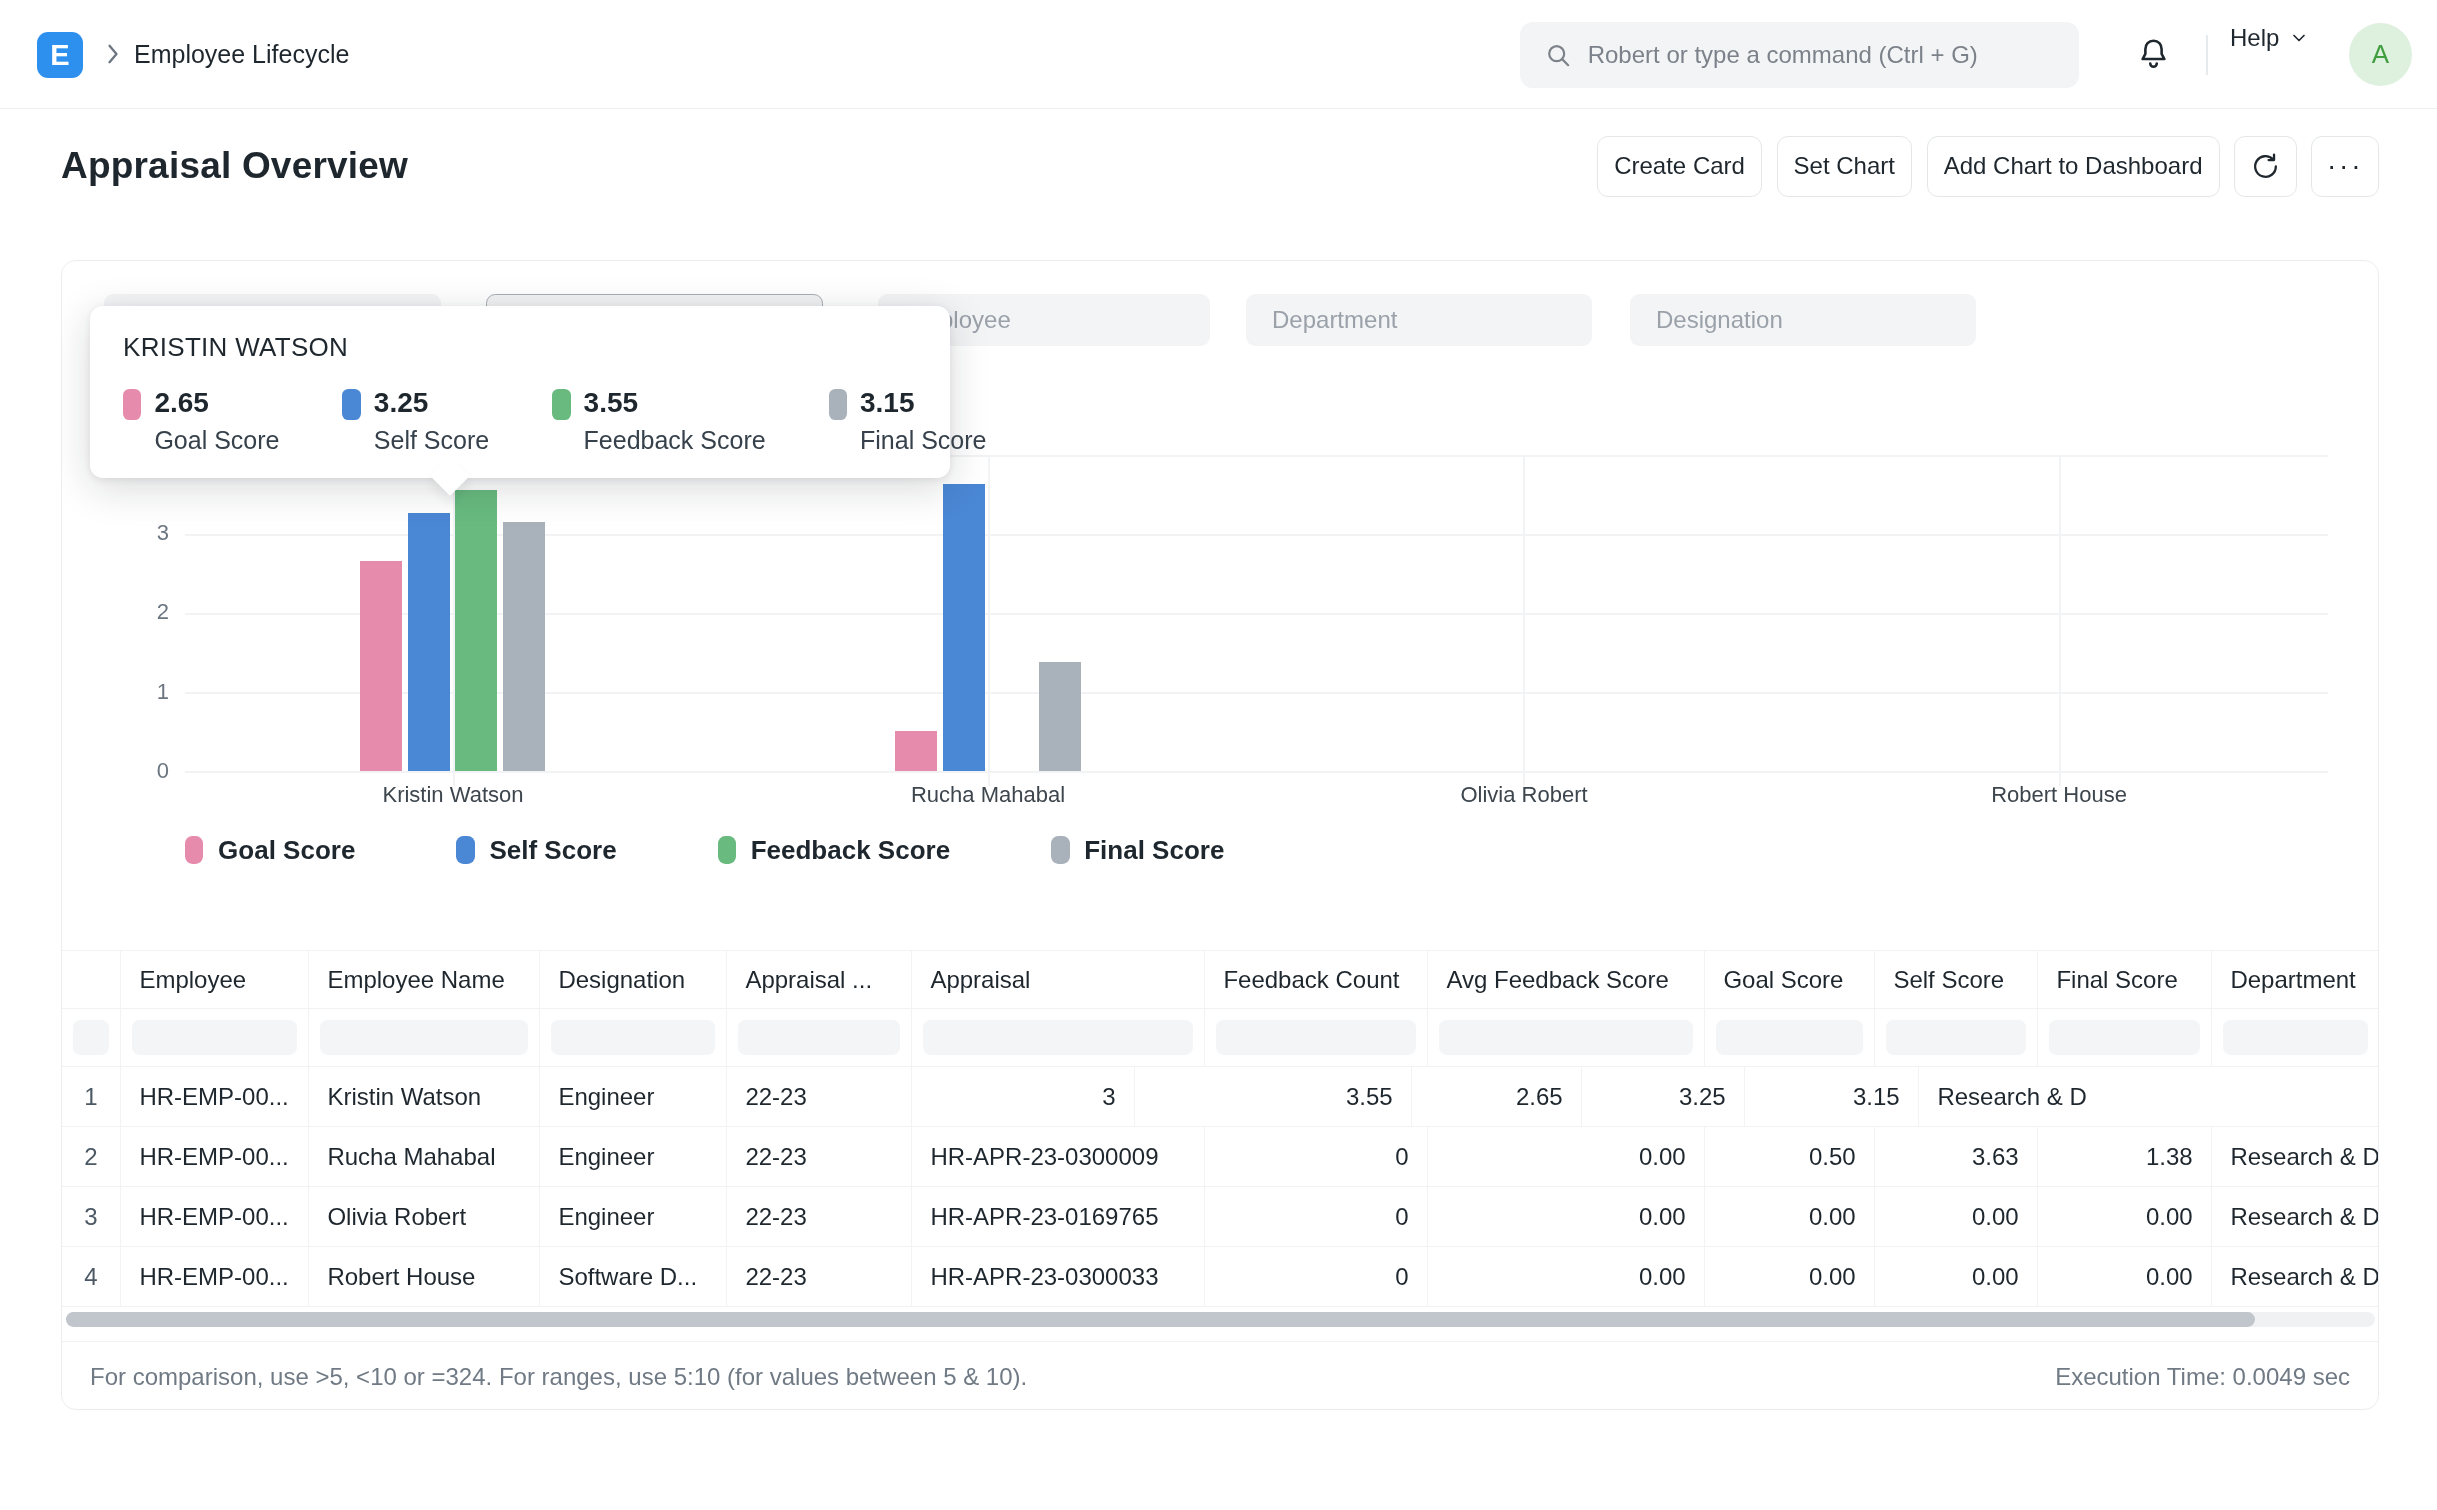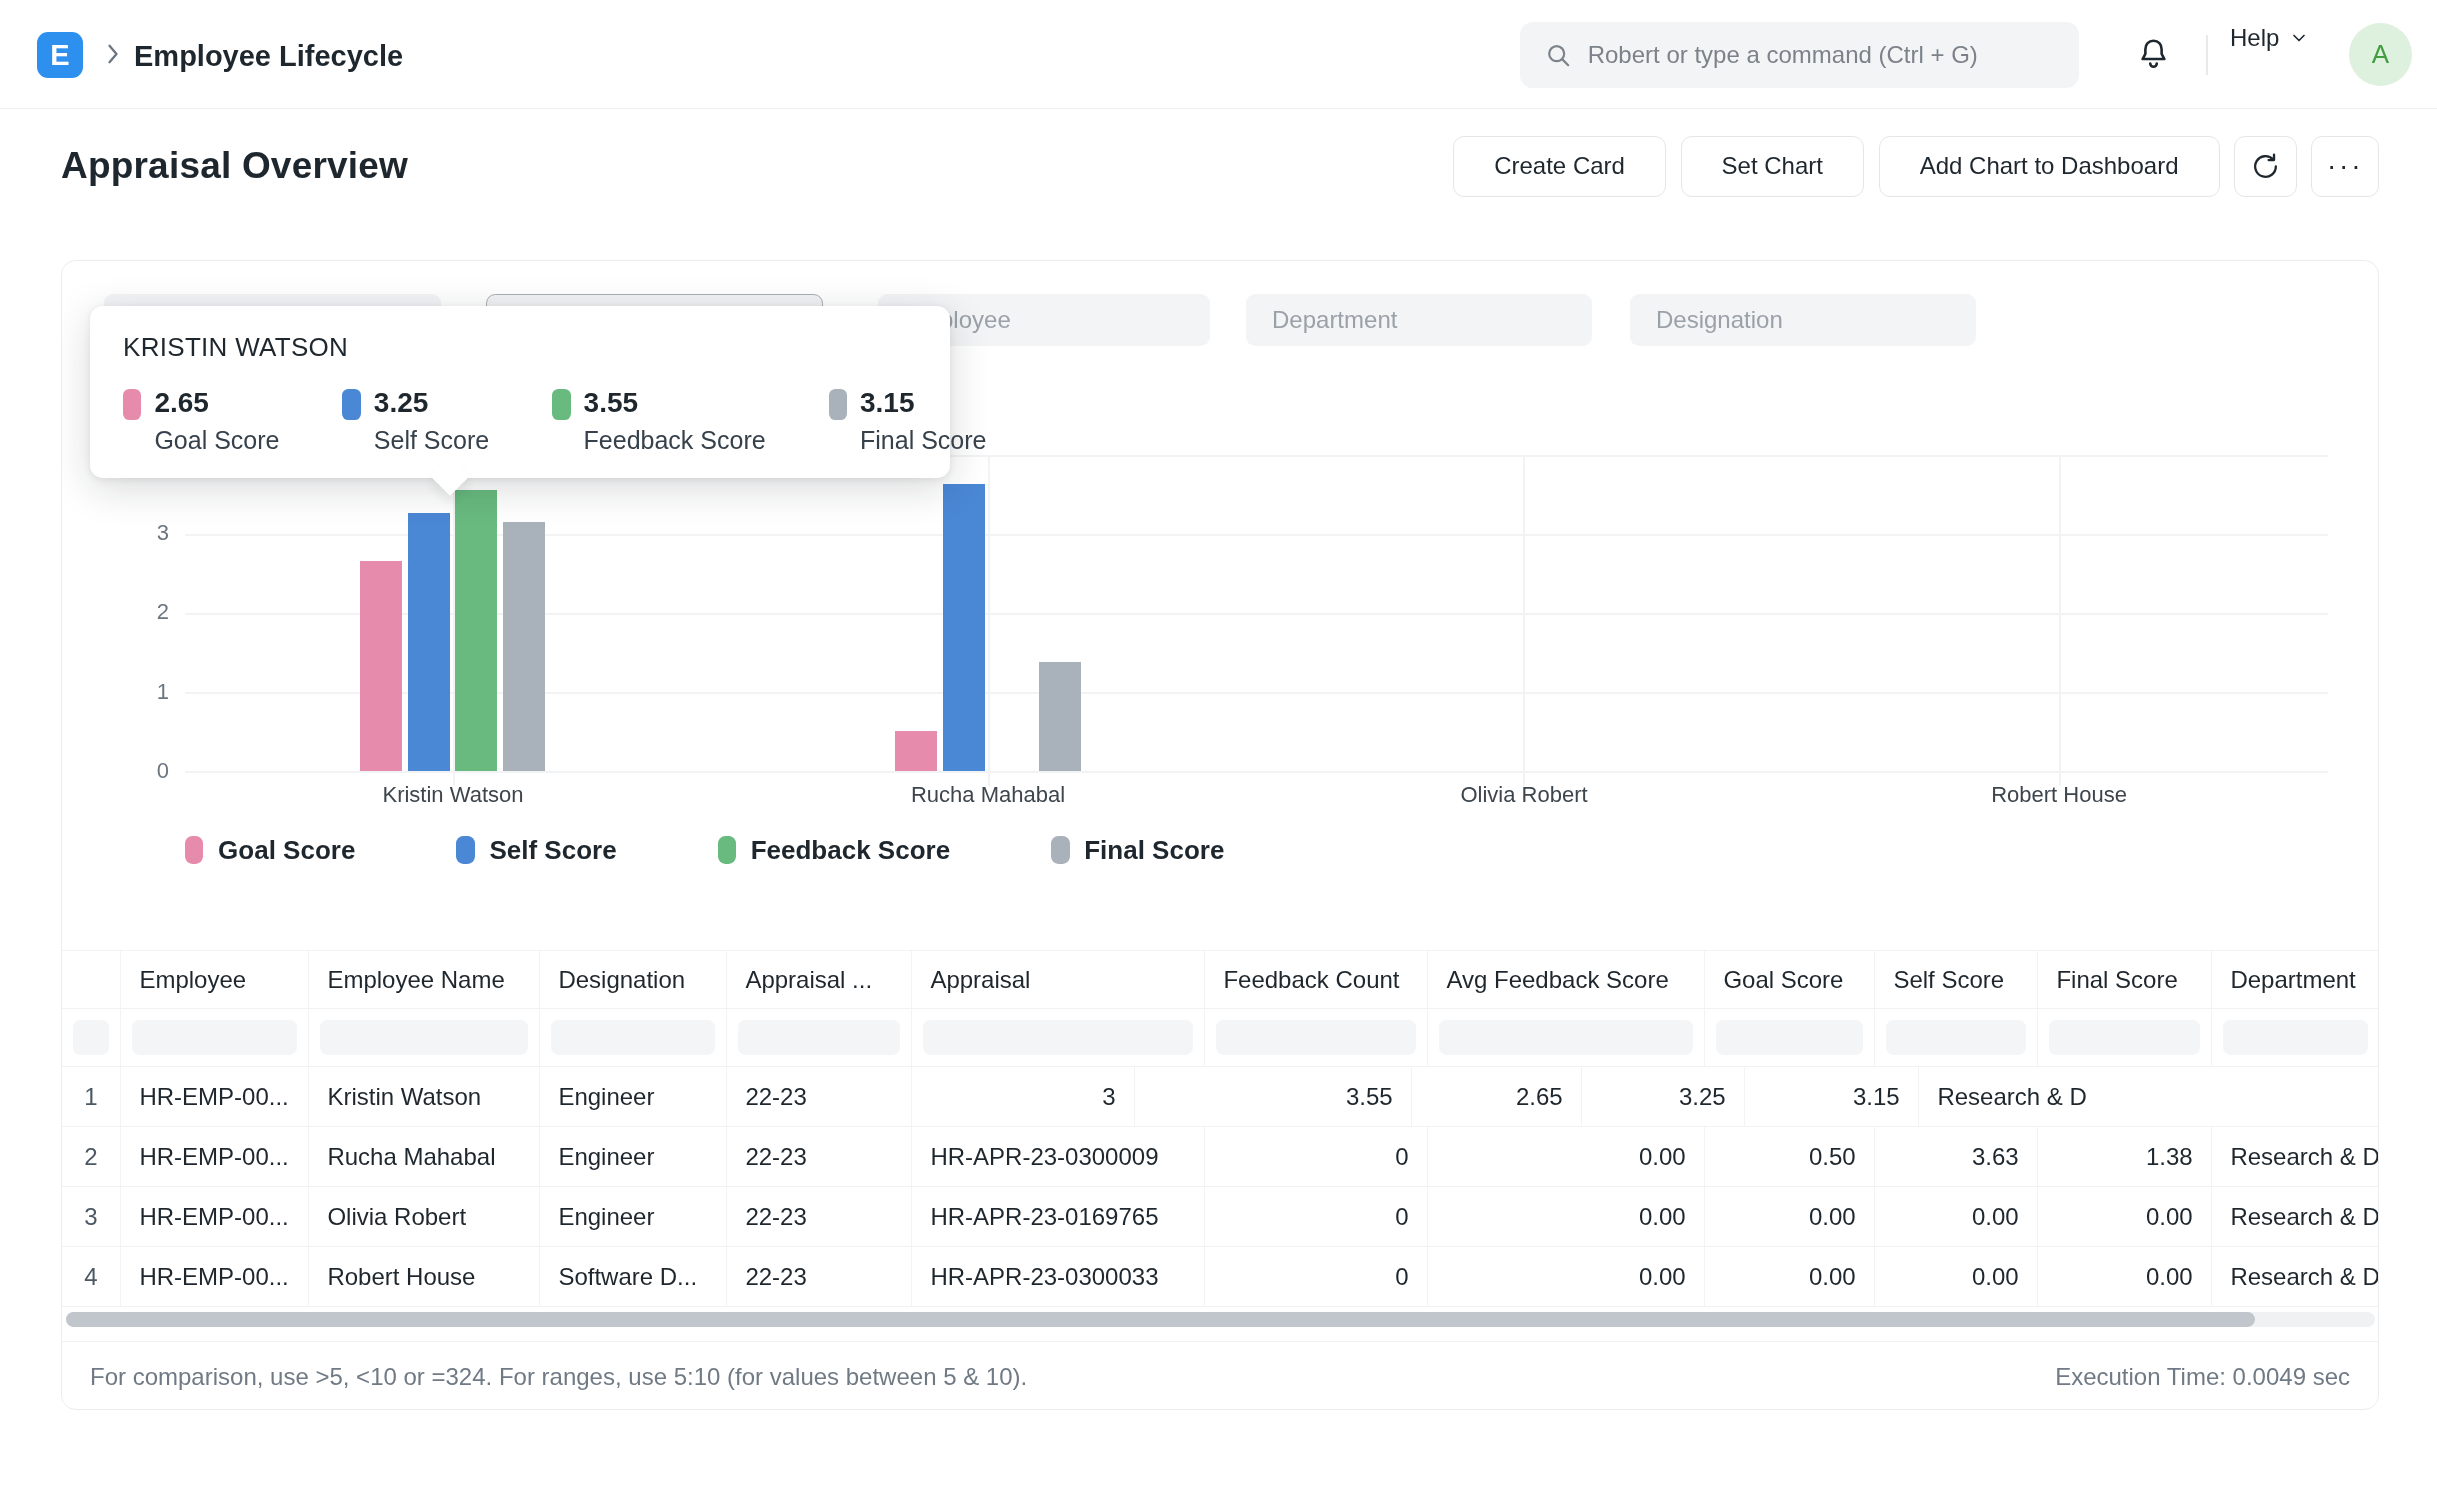--- a/index.html
+++ b/index.html
@@ -6,39 +6,39 @@
   html,body { width: 2438px; height: 1511px; background:#ffffff; overflow:hidden;
     font-family: "Liberation Sans", "DejaVu Sans", sans-serif; color:#1F272E; }
 
   
   .navbar { position:absolute; left:0; top:0; width:2438px; height:109px; background:#fff;
     border-bottom:1.8px solid #EDEFF1; }
   .logo { position:absolute; left:37px; top:32px; width:46px; height:46px; border-radius:11px;
     background:#2D90EE; color:#fff; font-weight:800; font-size:29px; display:flex;
     align-items:center; justify-content:center; }
   .crumb-chev { position:absolute; left:99px; top:40px; color:#6C7680; }
-  .breadcrumb { position:absolute; left:134px; top:40px; font-size:29px; font-weight:700; }
+  .breadcrumb { position:absolute; left:134px; top:40px; font-size:25px; font-weight:400; }
   .searchbar { position:absolute; left:1520px; top:22px; width:559px; height:66px; border-radius:13px;
     background:#F3F4F6; display:flex; align-items:center; padding-left:24px; gap:14.7px; }
   .searchbar .ph { color:#7C828A; font-size:24px; }
   .icon-gray { color:#7C828A; }
   .bell { position:absolute; left:2134px; top:35px; color:#1F272E; }
   .nav-div { position:absolute; left:2206px; top:35px; width:1.8px; height:40px; background:#E7EAEC; }
   .help { position:absolute; left:2230px; top:24px; font-size:24px; display:flex; gap:9.2px; align-items:center; }
   .avatar { position:absolute; left:2349px; top:23px; width:63px; height:63px; border-radius:50%;
     background:#DEF0DE; color:#419E3F; font-size:26px; font-weight:500;
     display:flex; align-items:center; justify-content:center; }
 
   
   .title-row { position:absolute; left:61px; top:134px; width:2318px; height:64px; }
   .page-title { font-size:37px; font-weight:700; letter-spacing:0.2px; line-height:64px; }
   .actions { position:absolute; right:0; top:1.8px; display:flex; gap:14.7px; }
   .btn { height:61px; background:#fff; border:1.8px solid #E4E7EA; border-radius:11px;
     font-size:24px; color:#1F272E; display:flex; align-items:center; justify-content:center;
-    padding:0 40px; white-space:nowrap; }
+    padding:0 16px; white-space:nowrap; }
   .btn.icon-btn { padding:0 14.7px; min-width:55px; }
   .dots { font-size:28px; letter-spacing:2.8px; color:#1F272E; }
 
   
   .card { position:absolute; left:61px; top:260px; width:2318px; height:1150px; background:#fff;
     border:1.8px solid #EAEDEF; border-radius:14.7px; overflow:hidden; }
 
   
   .pill { position:absolute; top:33px; height:52px; border-radius:9.2px; background:#F3F4F6;
     display:flex; align-items:center; padding-left:26px; font-size:24px; color:#9AA1A9; }

